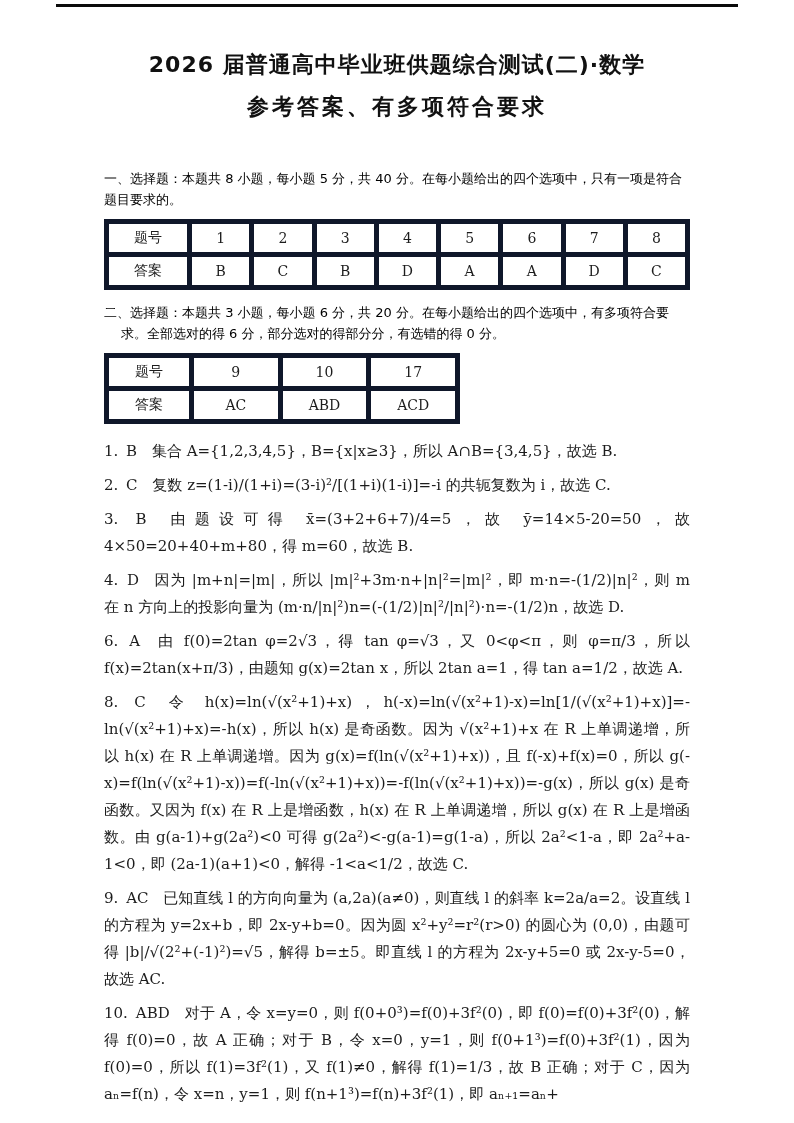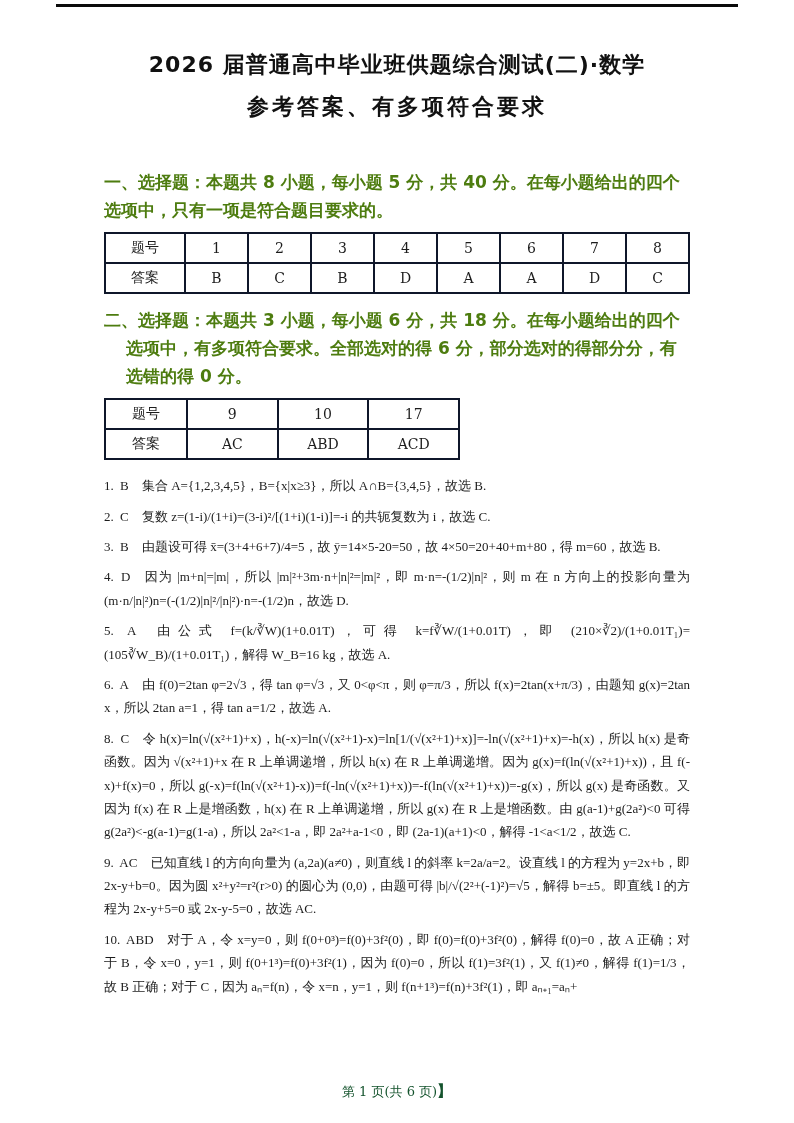--- a/index.html
+++ b/index.html
@@ -27,52 +27,51 @@
     text-align: center;
     font-family: "DejaVu Sans", "Liberation Sans", sans-serif;
     font-weight: bold;
     color: #111;
     margin: 0;
   }
   .t1 { font-size: 22px; margin-top: 34px; letter-spacing: 1px; }
   .t2 { font-size: 22px; margin-top: 12px; letter-spacing: 3px; }
   .intro {
     font-family: "DejaVu Sans", "Liberation Sans", sans-serif;
-    font-weight: bold;
-    font-size: 17px;
+    font-weight: normal;
+    font-size: 13px;
     line-height: 1.65;
-    color: #4d7c0f;
+    color: #000000;
     margin: 0;
   }
   .intro1 { margin-top: 46px; }
   .intro2 { margin-top: 12px; padding-left: 1.3em; text-indent: -1.3em; }
   table.anstable {
     border-collapse: collapse;
     table-layout: fixed;
     margin-top: 8px;
     font-size: 14px;
   }
   table.full  { width: 100%; }
   table.small { width: 356px; }
   table.anstable td {
-    border: 2px solid #0f172a;
+    border: 5px solid #0f172a;
     text-align: center;
     height: 26px;
     padding: 1px 4px;
     overflow: hidden;
   }
   table.full td.hd  { width: 70px; }
   table.small td.hd { width: 72px; }
   .solutions { margin-top: 10px; }
   .sol {
-    font-size: 13px;
+    font-size: 15px;
     line-height: 1.8;
     margin: 4px 0 7px 0;
     text-align: justify;
-    font-family: Liberation Serif, serif;
   }
   .sol .num { margin-right: 3px; }
   .sol .ans { margin-right: 10px; }
   .footer {
     margin-top: auto;
     padding-top: 18px;
     text-align: center;
     font-size: 13px;
     color: #14532d;
   }
@@ -109,21 +108,21 @@
       <td>B</td>
       <td>D</td>
       <td>A</td>
       <td>A</td>
       <td>D</td>
       <td>C</td>
     </tr>
   </tbody>
     </table>
 
-  <p class="intro intro2">二、选择题：本题共 3 小题，每小题 6 分，共 18 分。在每小题给出的四个选项中，有多项符合要求。全部选对的得 6 分，部分选对的得部分分，有选错的得 0 分。</p>
+  <p class="intro intro2">二、选择题：本题共 3 小题，每小题 6 分，共 20 分。在每小题给出的四个选项中，有多项符合要求。全部选对的得 6 分，部分选对的得部分分，有选错的得 0 分。</p>
 
   <table class="anstable small">
     <tbody>
         <tr>
       <td class="hd">题号</td>
       <td>9</td>
       <td>10</td>
       <td>17</td>
     </tr>
     <tr>
@@ -142,31 +141,26 @@
       <span class="txt">集合 A={1,2,3,4,5}，B={x|x≥3}，所以 A∩B={3,4,5}，故选 B.</span>
     </p>
     <p class="sol">
       <span class="num">2.</span>
       <span class="ans">C</span>
       <span class="txt">复数 z=(1-i)/(1+i)=(3-i)²/[(1+i)(1-i)]=-i 的共轭复数为 i，故选 C.</span>
     </p>
     <p class="sol">
       <span class="num">3.</span>
       <span class="ans">B</span>
-      <span class="txt">由题设可得 x̄=(3+4+6+7)/4=5，故 ȳ=14×5-20=50，故 4×50=20+40+m+80，得 m=60，故选 B.</span>
+      <span class="txt">由题设可得 x̄=(3+2+6+7)/4=5，故 ȳ=14×5-20=50，故 4×50=20+40+m+80，得 m=60，故选 B.</span>
     </p>
     <p class="sol">
       <span class="num">4.</span>
       <span class="ans">D</span>
       <span class="txt">因为 |m+n|=|m|，所以 |m|²+3m·n+|n|²=|m|²，即 m·n=-(1/2)|n|²，则 m 在 n 方向上的投影向量为 (m·n/|n|²)n=(-(1/2)|n|²/|n|²)·n=-(1/2)n，故选 D.</span>
-    </p>
-    <p class="sol">
-      <span class="num">5.</span>
-      <span class="ans">A</span>
-      <span class="txt">由公式 f=(k/∛W)(1+0.01T)，可得 k=f∛W/(1+0.01T)，即 (210×∛2)/(1+0.01T₁)=(105∛W_B)/(1+0.01T₁)，解得 W_B=16 kg，故选 A.</span>
     </p>
     <p class="sol">
       <span class="num">6.</span>
       <span class="ans">A</span>
       <span class="txt">由 f(0)=2tan φ=2√3，得 tan φ=√3，又 0&lt;φ&lt;π，则 φ=π/3，所以 f(x)=2tan(x+π/3)，由题知 g(x)=2tan x，所以 2tan a=1，得 tan a=1/2，故选 A.</span>
     </p>
     <p class="sol">
       <span class="num">8.</span>
       <span class="ans">C</span>
       <span class="txt">令 h(x)=ln(√(x²+1)+x)，h(-x)=ln(√(x²+1)-x)=ln[1/(√(x²+1)+x)]=-ln(√(x²+1)+x)=-h(x)，所以 h(x) 是奇函数。因为 √(x²+1)+x 在 R 上单调递增，所以 h(x) 在 R 上单调递增。因为 g(x)=f(ln(√(x²+1)+x))，且 f(-x)+f(x)=0，所以 g(-x)=f(ln(√(x²+1)-x))=f(-ln(√(x²+1)+x))=-f(ln(√(x²+1)+x))=-g(x)，所以 g(x) 是奇函数。又因为 f(x) 在 R 上是增函数，h(x) 在 R 上单调递增，所以 g(x) 在 R 上是增函数。由 g(a-1)+g(2a²)&lt;0 可得 g(2a²)&lt;-g(a-1)=g(1-a)，所以 2a²&lt;1-a，即 2a²+a-1&lt;0，即 (2a-1)(a+1)&lt;0，解得 -1&lt;a&lt;1/2，故选 C.</span>

